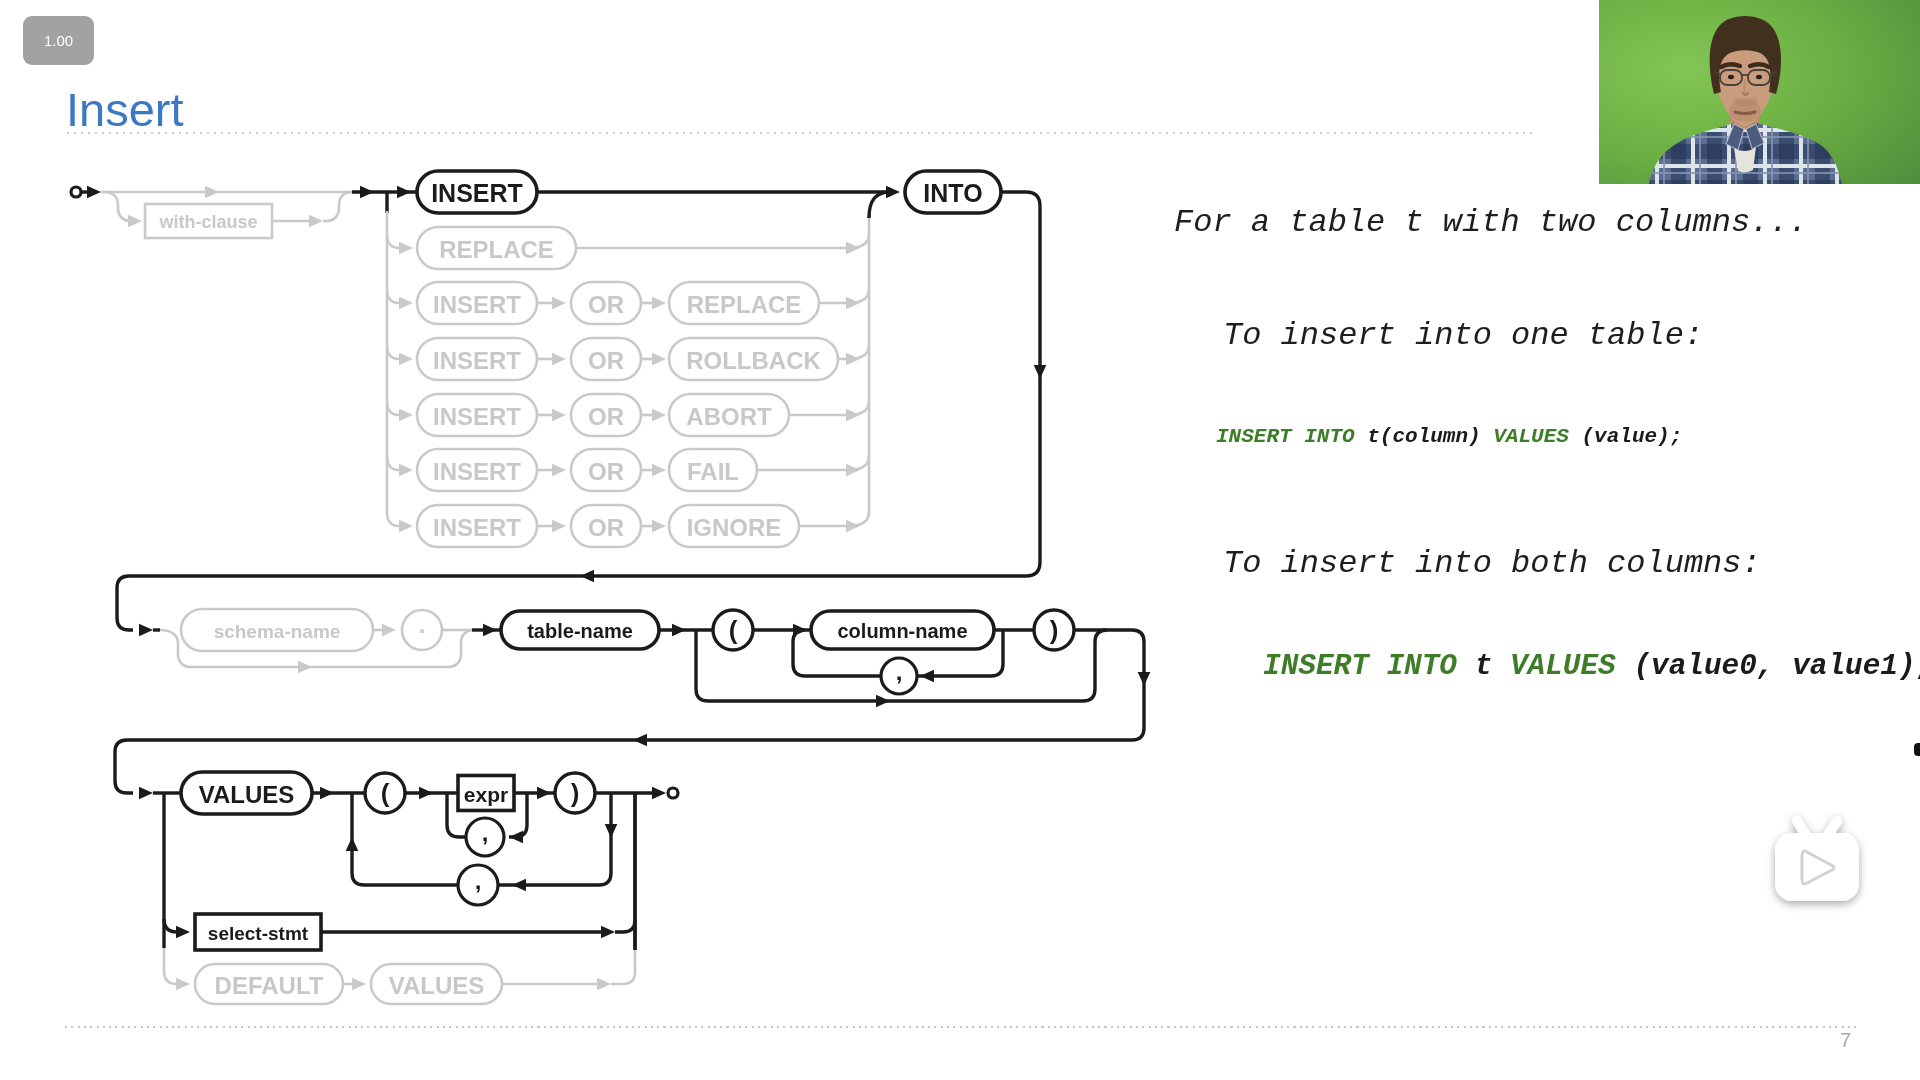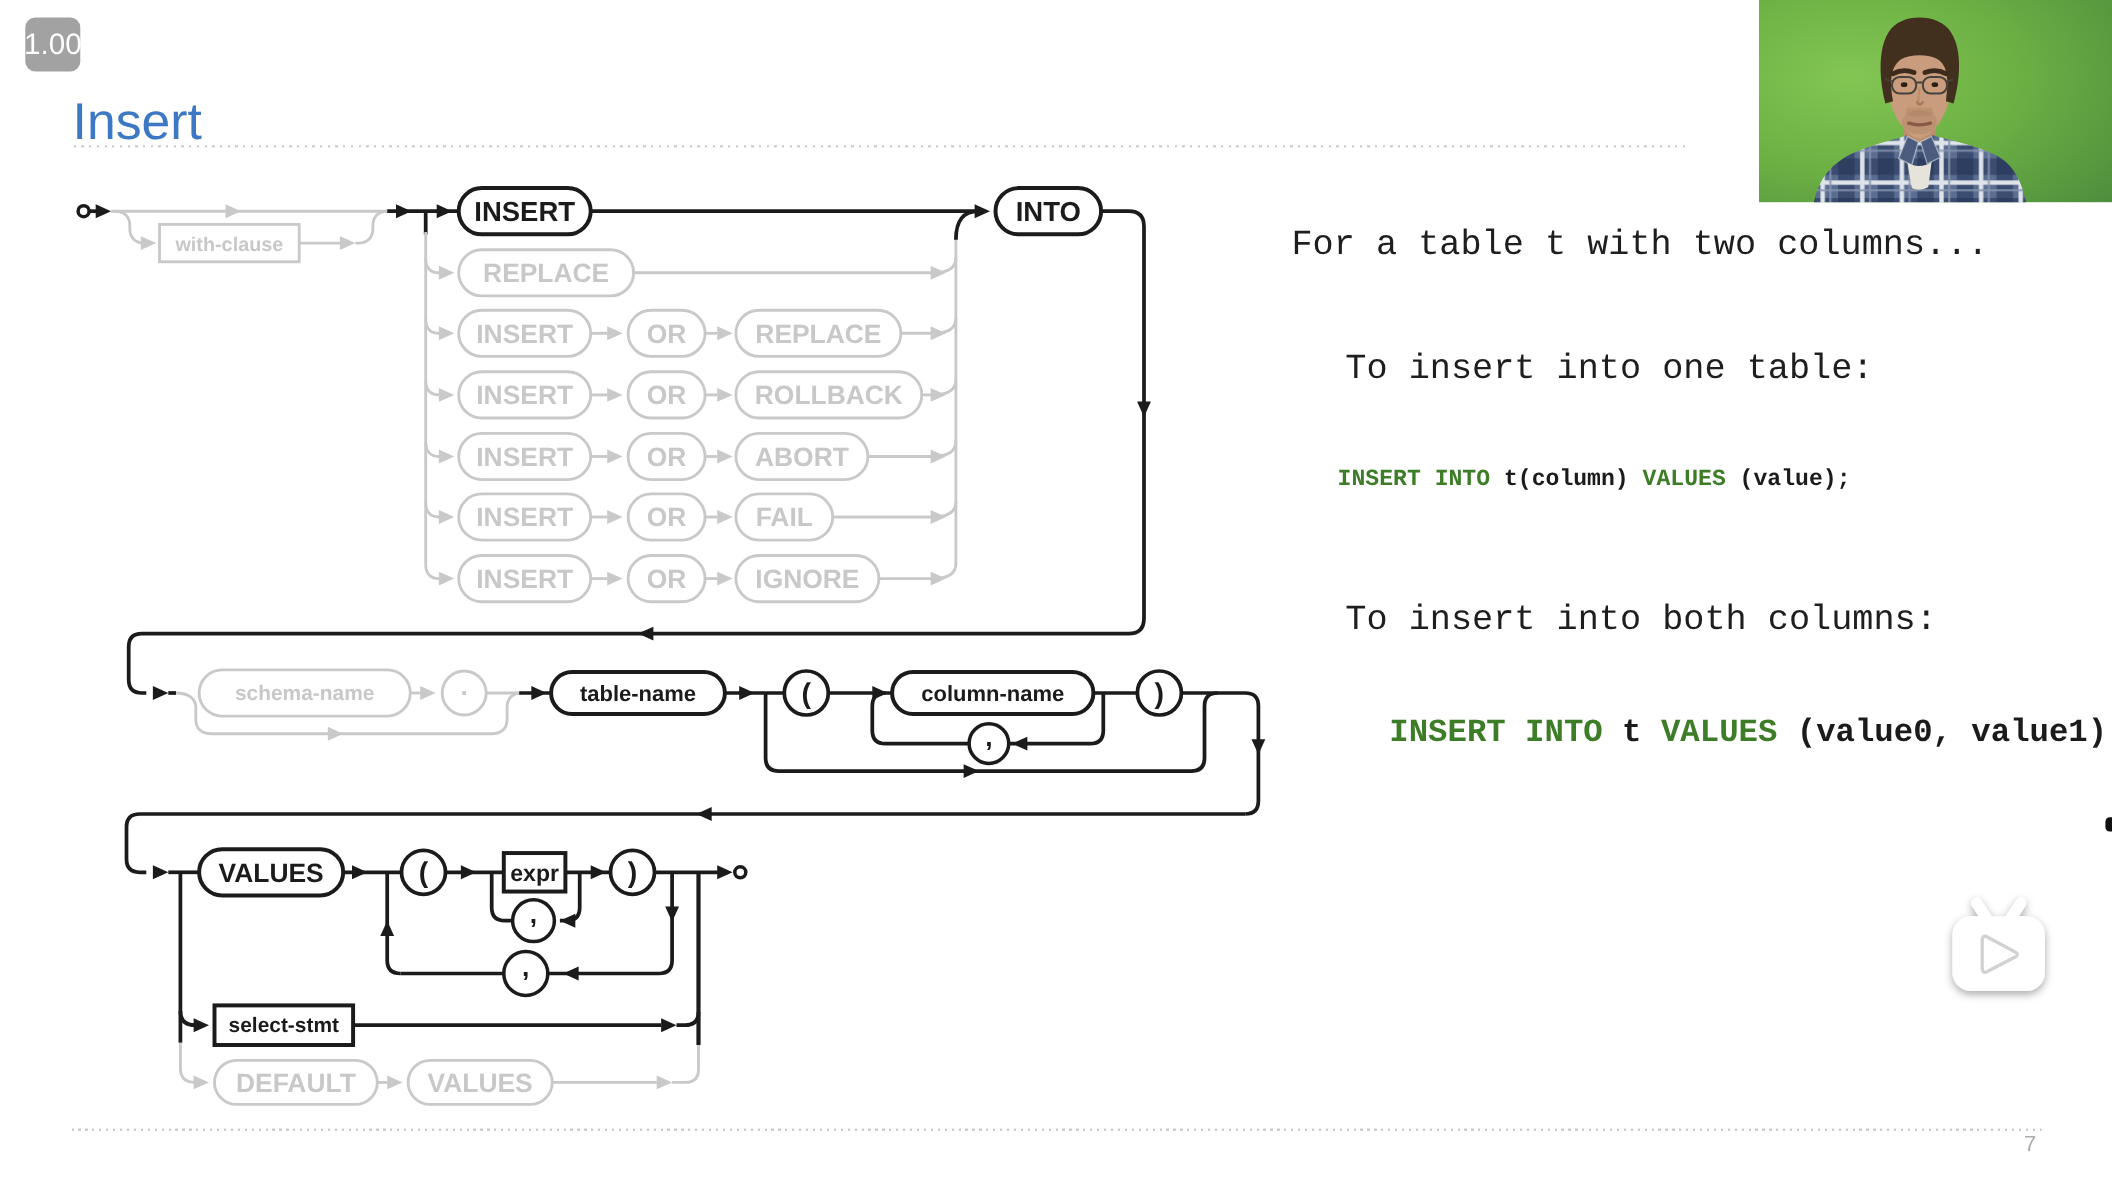--- a/index.html
+++ b/index.html
@@ -1,22 +1,22 @@
 <!DOCTYPE html>
 <html><head><meta charset="utf-8">
 <style>
 * { margin:0; padding:0; box-sizing:border-box; }
 html,body { width:1920px; height:1080px; background:#ffffff; overflow:hidden;
   font-family:"Liberation Sans", sans-serif; }
 .abs { position:absolute; }
-.mono { font-family:"Liberation Mono", monospace; white-space:pre; }
+.mono { font-family:"Liberation Mono", monospace; white-space:pre;font-style:italic; }
 .grn { color:#3e7d27; }
 </style></head>
 <body>
-<div class="abs" style="left:23px;top:16px;width:50px;height:49px;background:#a2a2a2;border-radius:9px;color:#fff;font-size:27px;display:flex;align-items:center;justify-content:center;">1.00</div>
+<div class="abs" style="left:23px;top:16px;width:71px;height:49px;background:#a2a2a2;border-radius:9px;color:#fff;font-size:15px;display:flex;align-items:center;justify-content:center;">1.00</div>
 <div class="abs" style="left:66px;top:82px;font-size:47px;color:#3c78c3;">Insert</div>
 <div class="abs" style="left:67px;top:132px;width:1466px;height:2px;background:repeating-linear-gradient(90deg,#cbcbcb 0 2px,transparent 2px 7px);"></div>
 
 <svg class="abs" style="left:0;top:0" width="1920" height="1080" viewBox="0 0 1920 1080" font-family="Liberation Sans, sans-serif">
 <circle cx="76" cy="192" r="5" fill="white" stroke="#1b1b1b" stroke-width="3.2"></circle>
 <path d="M81,192 H90" fill="none" stroke="#1b1b1b" stroke-width="3.4"></path>
 <polygon points="101,192 87,185.7 87,198.3" fill="#1b1b1b"></polygon>
 <path d="M101,192 H352" fill="none" stroke="#c9c9c9" stroke-width="2.6"></path>
 <polygon points="219,192 205,185.7 205,198.3" fill="#c9c9c9"></polygon>
 <path d="M104,192 C113,192 118,197 118,205 V208 C118,216 123,221 131,221 H134" fill="none" stroke="#c9c9c9" stroke-width="2.6"></path>

